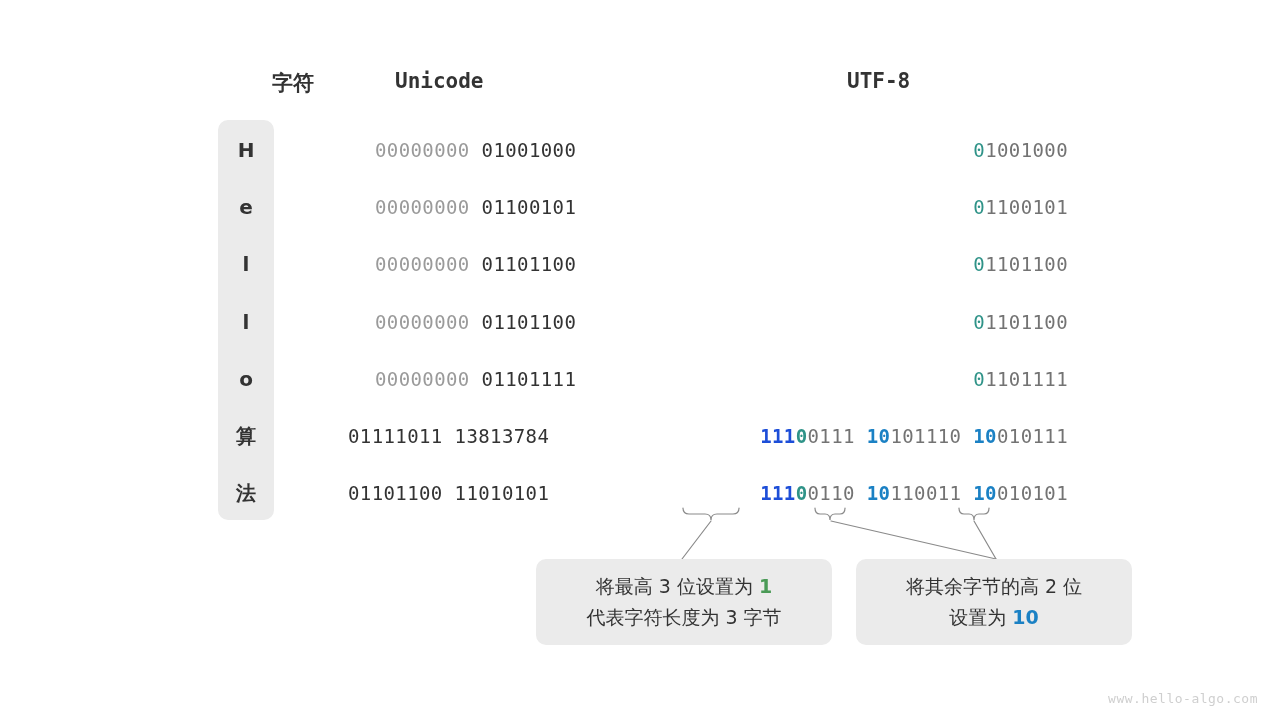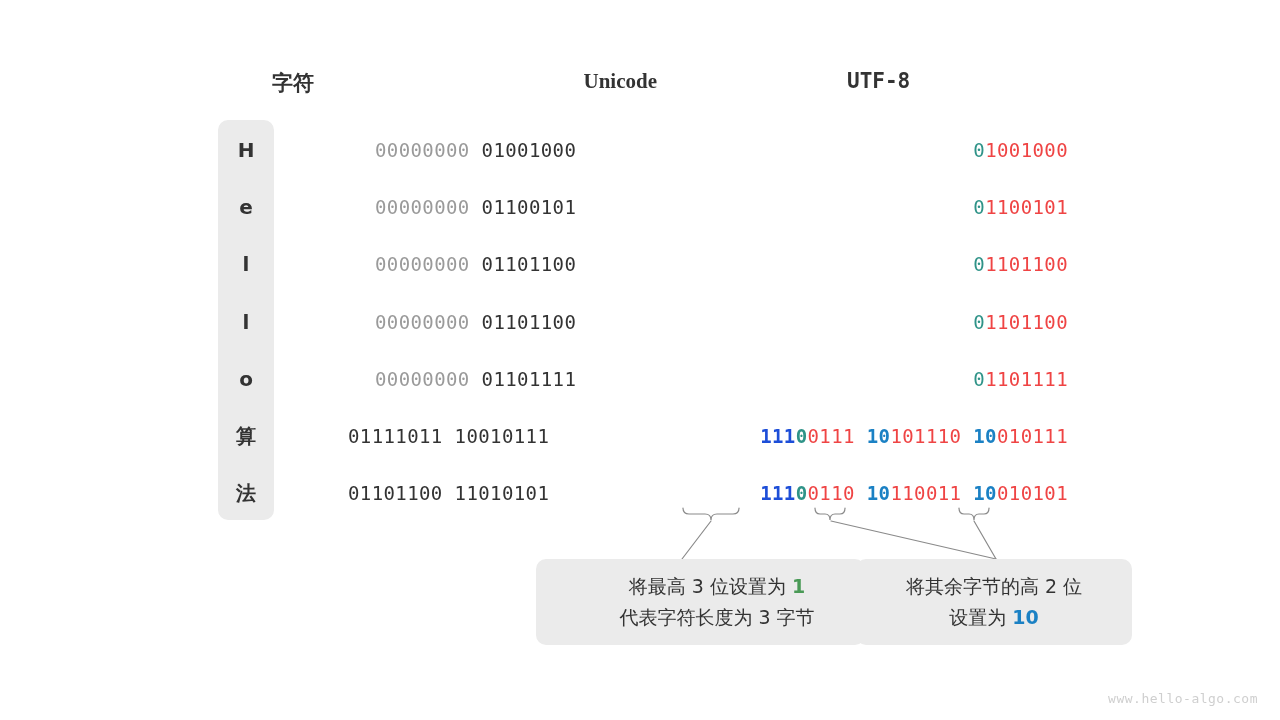--- a/index.html
+++ b/index.html
@@ -25,21 +25,21 @@
   .col-header {
     position: absolute;
     font-family: "DejaVu Sans Mono", monospace;
     font-weight: bold;
     font-size: 21px;
     color: #333333;
     white-space: nowrap;
     margin-left: 47px;
   }
   #hdr-char  { left: 218px; top: 69px; width: 56px; text-align: center; font-family: "DejaVu Sans", sans-serif; }
-  #hdr-unicode { left: 348px; top: 69px; width: 262px; text-align: right; font-family: Liberation Serif, serif; }
+  #hdr-unicode { left: 348px; top: 69px; width: 262px; text-align: left; }
   #hdr-utf8  { left: 800px; top: 69px; width: 150px; text-align: left; }
 
   
   #char-panel {
     position: absolute;
     left: 218px;
     top: 120px;
     width: 56px;
     height: 400px;
     background: #ebebeb;
@@ -86,21 +86,21 @@
     color: #333333;
     text-align: right;
   }
   .utf-single { left: 800px; width: 268px; }
   .utf-multi  { left: 600px; width: 468px; }
 
   .b-teal  { color: #2f9388; }
   .b-green { color: #1d4ed8; font-weight: bold; }
   .b-tealb { color: #2f9388; font-weight: bold; }
   .b-blue  { color: #1b81c4; font-weight: bold; }
-  .b-plain { color: #ef4444; }
+  .b-plain { color: #737373; }
 
   
   #connectors {
     position: absolute;
     left: 0; top: 0;
     width: 1280px;
     height: 720px;
     pointer-events: none;
   }
 
@@ -112,21 +112,21 @@
     display: flex;
     flex-direction: column;
     align-items: center;
     justify-content: center;
     font-family: "DejaVu Sans", sans-serif;
     font-size: 19px;
     color: #333333;
     line-height: 31px;
     text-align: center;
   }
-  #callout-left  { left: 536px; top: 559px; width: 296px; height: 86px; padding-left: 33px; }
+  #callout-left  { left: 536px; top: 559px; width: 296px; height: 86px; }
   #callout-right { left: 856px; top: 559px; width: 276px; height: 86px; }
   .callout .line { white-space: pre; }
   .hl-green { color: #4a9a56; font-weight: bold; }
   .hl-blue  { color: #1b81c4; font-weight: bold; }
 
   
   #watermark {
     position: absolute;
     right: 22px;
     bottom: 14px;
@@ -157,21 +157,21 @@
       <div class="char-cell" style="top: 251.4px;">l</div>
       <div class="uni-cell" style="top: 251.4px;"><span class="uni-dim">00000000</span><span class="uni-dark"> 01101100</span></div>
       <div class="utf-cell utf-single" style="top: 251.4px;"><span class="b-teal">0</span><span class="b-plain">1101100</span></div>
       <div class="char-cell" style="top: 308.6px;">l</div>
       <div class="uni-cell" style="top: 308.6px;"><span class="uni-dim">00000000</span><span class="uni-dark"> 01101100</span></div>
       <div class="utf-cell utf-single" style="top: 308.6px;"><span class="b-teal">0</span><span class="b-plain">1101100</span></div>
       <div class="char-cell" style="top: 365.8px;">o</div>
       <div class="uni-cell" style="top: 365.8px;"><span class="uni-dim">00000000</span><span class="uni-dark"> 01101111</span></div>
       <div class="utf-cell utf-single" style="top: 365.8px;"><span class="b-teal">0</span><span class="b-plain">1101111</span></div>
       <div class="char-cell" style="top: 423px;">算</div>
-      <div class="uni-cell" style="top: 423px;"><span class="uni-dark">01111011</span><span class="uni-dark"> 10010111</span></div>
+      <div class="uni-cell" style="top: 423px;"><span class="uni-dark">01111011</span><span class="uni-dark"> 13813784</span></div>
       <div class="utf-cell utf-multi" style="top: 423px;"><span class="b-green">111</span><span class="b-tealb">0</span><span class="b-plain">0111 </span><span class="b-blue">10</span><span class="b-plain">101110 </span><span class="b-blue">10</span><span class="b-plain">010111</span></div>
       <div class="char-cell" style="top: 480.2px;">法</div>
       <div class="uni-cell" style="top: 480.2px;"><span class="uni-dark">01101100</span><span class="uni-dark"> 11010101</span></div>
       <div class="utf-cell utf-multi" style="top: 480.2px;"><span class="b-green">111</span><span class="b-tealb">0</span><span class="b-plain">0110 </span><span class="b-blue">10</span><span class="b-plain">110011 </span><span class="b-blue">10</span><span class="b-plain">010101</span></div>
     </div>
 
   <svg id="connectors" viewBox="0 0 1280 720" width="1280" height="720">
     <g fill="none" stroke="#8a8a8a" stroke-width="1.2" stroke-linecap="round">
 
       <path d="M 683 508 q 0 6 6 6 l 16 0 q 6 0 6 6 q 0 -6 6 -6 l 16 0 q 6 0 6 -6"></path>

